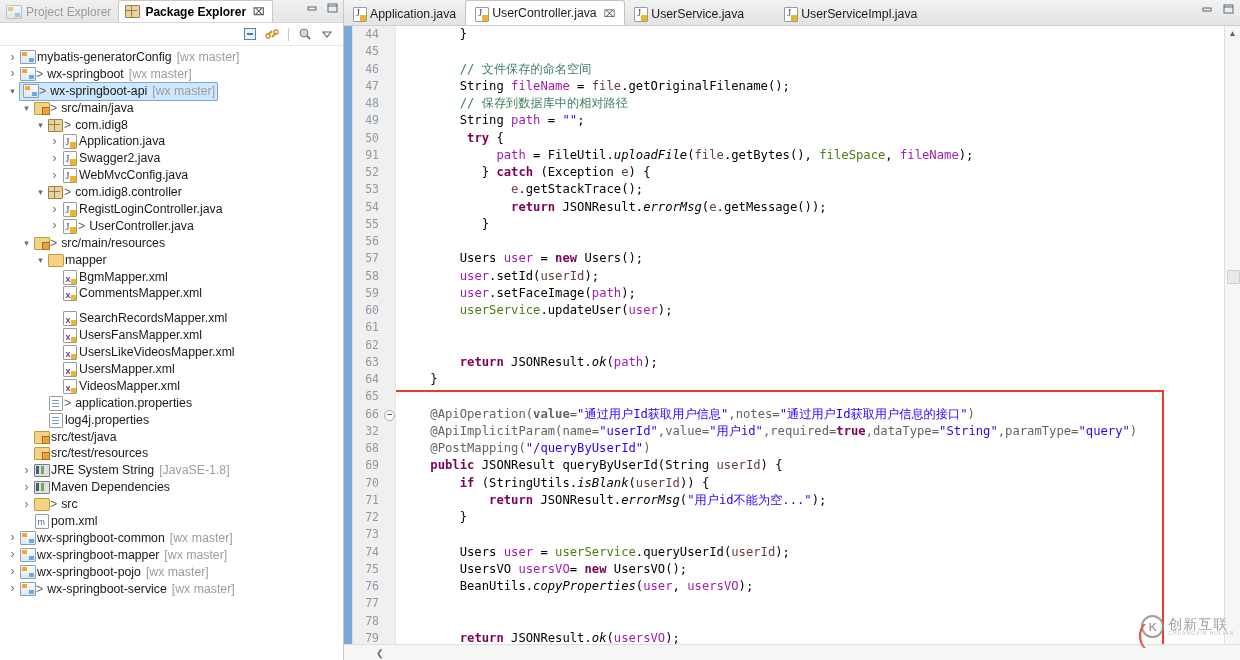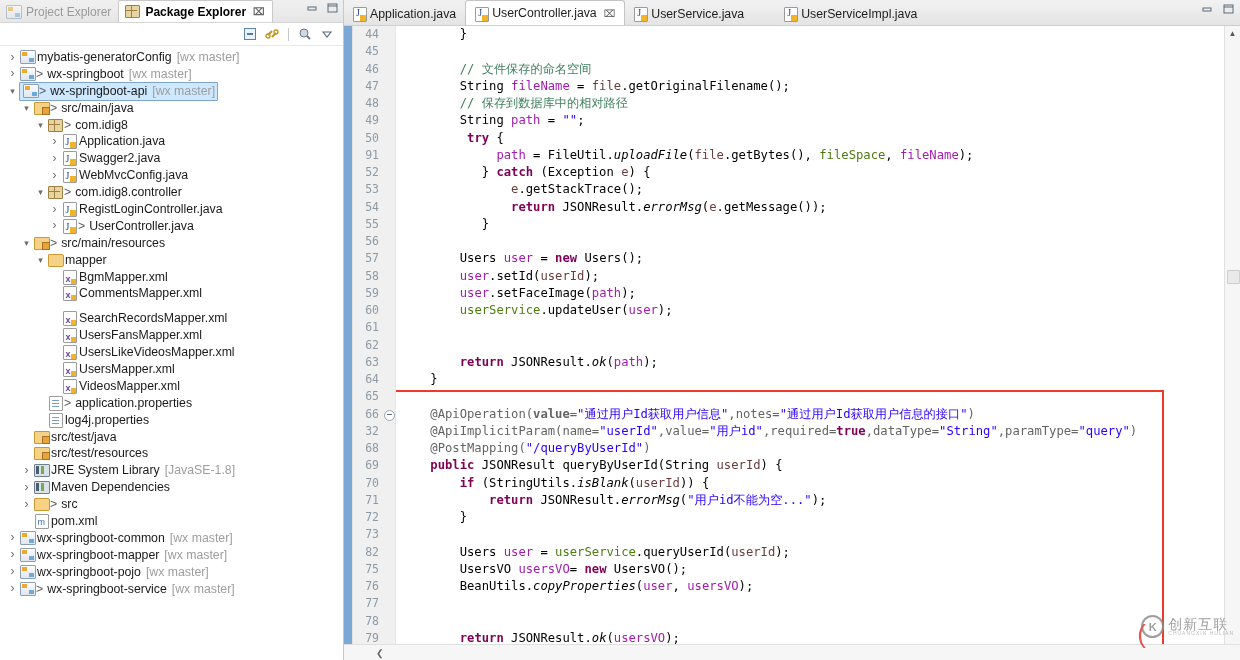--- a/index.html
+++ b/index.html
@@ -591,21 +591,21 @@
             </span>
             <span class="tname">src/test/resources</span>
           </span>
         </div>
         <div class="trow" style="padding-left: 20px;">
           <span class="arrow closed"></span>
           <span class="tlabel-wrap">
             <span class="ico">
               <span class="g g-lib"></span>
             </span>
-            <span class="tname">JRE System Library</span>
+            <span class="tname">JRE System String</span>
             <span class="tdeco">[JavaSE-1.8]</span>
           </span>
         </div>
         <div class="trow" style="padding-left: 20px;">
           <span class="arrow closed"></span>
           <span class="tlabel-wrap">
             <span class="ico">
               <span class="g g-lib"></span>
             </span>
             <span class="tname">Maven Dependencies</span>
@@ -745,21 +745,21 @@
           <div class="ln">64</div>
           <div class="ln">65</div>
           <div class="ln">66</div>
           <div class="ln">32</div>
           <div class="ln">68</div>
           <div class="ln">69</div>
           <div class="ln">70</div>
           <div class="ln">71</div>
           <div class="ln">72</div>
           <div class="ln">73</div>
-          <div class="ln">82</div>
+          <div class="ln">74</div>
           <div class="ln">75</div>
           <div class="ln">76</div>
           <div class="ln">77</div>
           <div class="ln">78</div>
           <div class="ln">79</div>
         </div>
       <div class="fold-col" id="foldcol">
           <div style="position: absolute; left: 1px; width: 9px; height: 9px; border: 1px solid rgb(154, 167, 179); border-radius: 50%; background: rgb(255, 255, 255); top: 383.5px;">
             <div style="position: absolute; left: 2px; top: 3.5px; width: 5px; height: 1px; background: rgb(90, 107, 122);"></div>
           </div>

